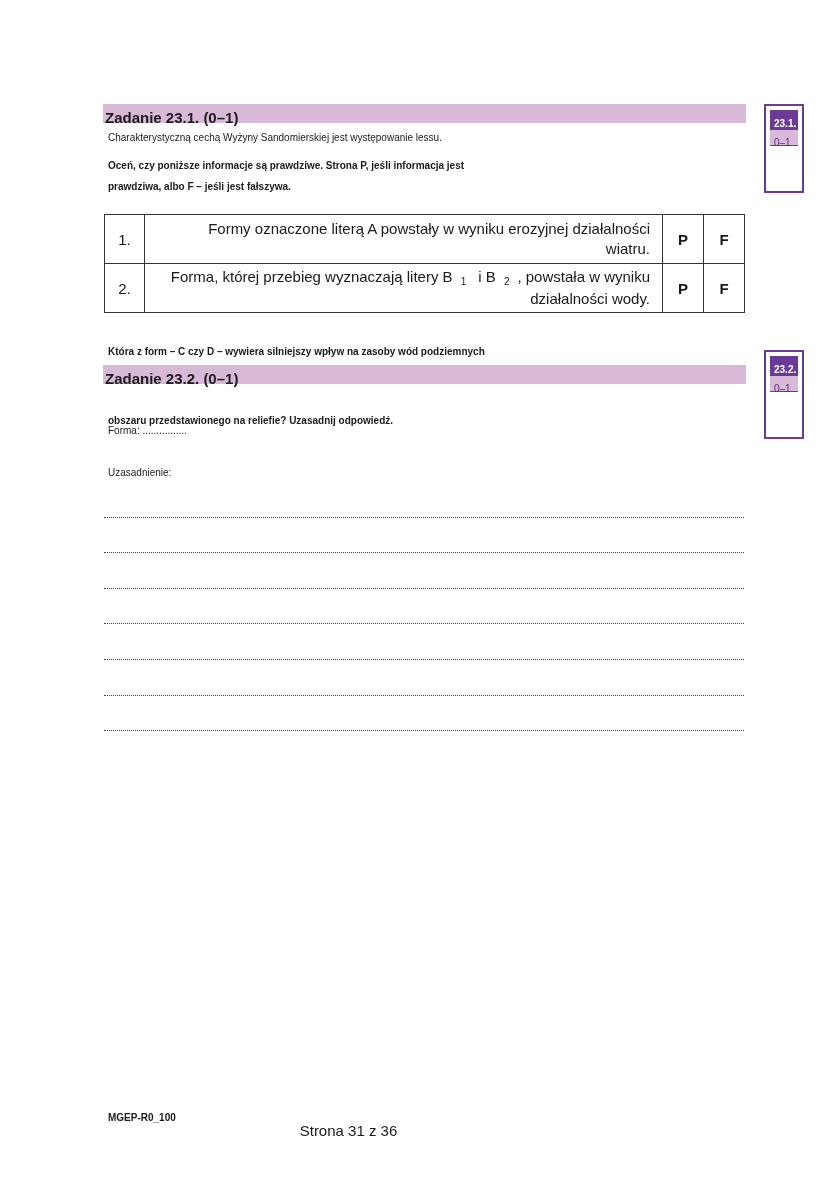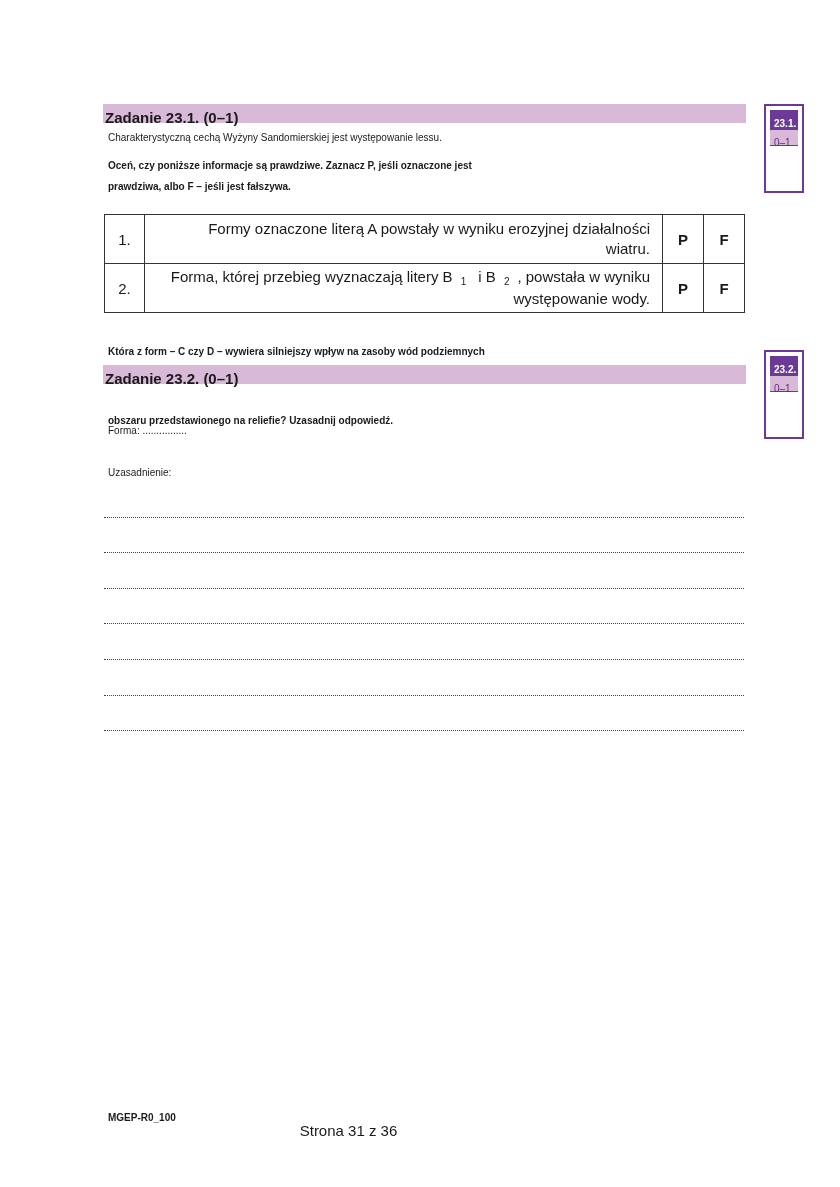--- a/index.html
+++ b/index.html
@@ -43,21 +43,21 @@
     border-bottom: 1.6px dotted #444;
   }
   .footer-page { position: absolute; top: 1114px; left: 0; width: 689px; text-align: center; font-size: 15px; }
   .footer-code { position: absolute; top: 1104px; left: 100px; font-size: 10px; font-weight: bold; }
 </style>
 </head>
 <body>
 
 <div class="task-header" style="top:100px;">Zadanie 23.1. (0–1)</div>
 <div class="text" style="top:120px;">Charakterystyczną cechą Wyżyny Sandomierskiej jest występowanie lessu.</div>
-<div class="text bold" style="top:148px;">Oceń, czy poniższe informacje są prawdziwe. Zaznacz P, jeśli oznaczone jest</div>
+<div class="text bold" style="top:148px;">Oceń, czy poniższe informacje są prawdziwe. Strona P, jeśli informacja jest</div>
 <div class="text bold" style="top:169px;">prawdziwa, albo F – jeśli jest fałszywa.</div>
 
 <div class="score-box" style="top:100px;">
   <div class="sb-title">23.1.</div>
   <div class="sb-range">0–1</div>
   <div class="sb-field"></div>
 </div>
 
 <table class="pf">
   <tbody>
@@ -67,21 +67,21 @@
       <span>Formy oznaczone literą A powstały w wyniku erozyjnej działalności</span><br>
       <span>wiatru.</span>
     </td>
     <td class="opt">P</td>
     <td class="opt">F</td>
   </tr>
   <tr>
     <td class="num">2.</td>
     <td class="stmt">
       <span>Forma, której przebieg wyznaczają litery B</span><sub>1</sub><span> i B</span><sub>2</sub><span>, powstała w wyniku</span><br>
-      <span>występowanie wody.</span>
+      <span>działalności wody.</span>
     </td>
     <td class="opt">P</td>
     <td class="opt">F</td>
   </tr>
 </tbody>
   </table>
 
 <div class="task-header" style="top:329px;margin-top:32px;">Zadanie 23.2. (0–1)</div>
 <div class="text bold" style="top:334px;">Która z form – C czy D – wywiera silniejszy wpływ na zasoby wód podziemnych</div>
 <div class="text bold" style="top:371px;margin-top:32px;">obszaru przedstawionego na reliefie? Uzasadnij odpowiedź.</div>

